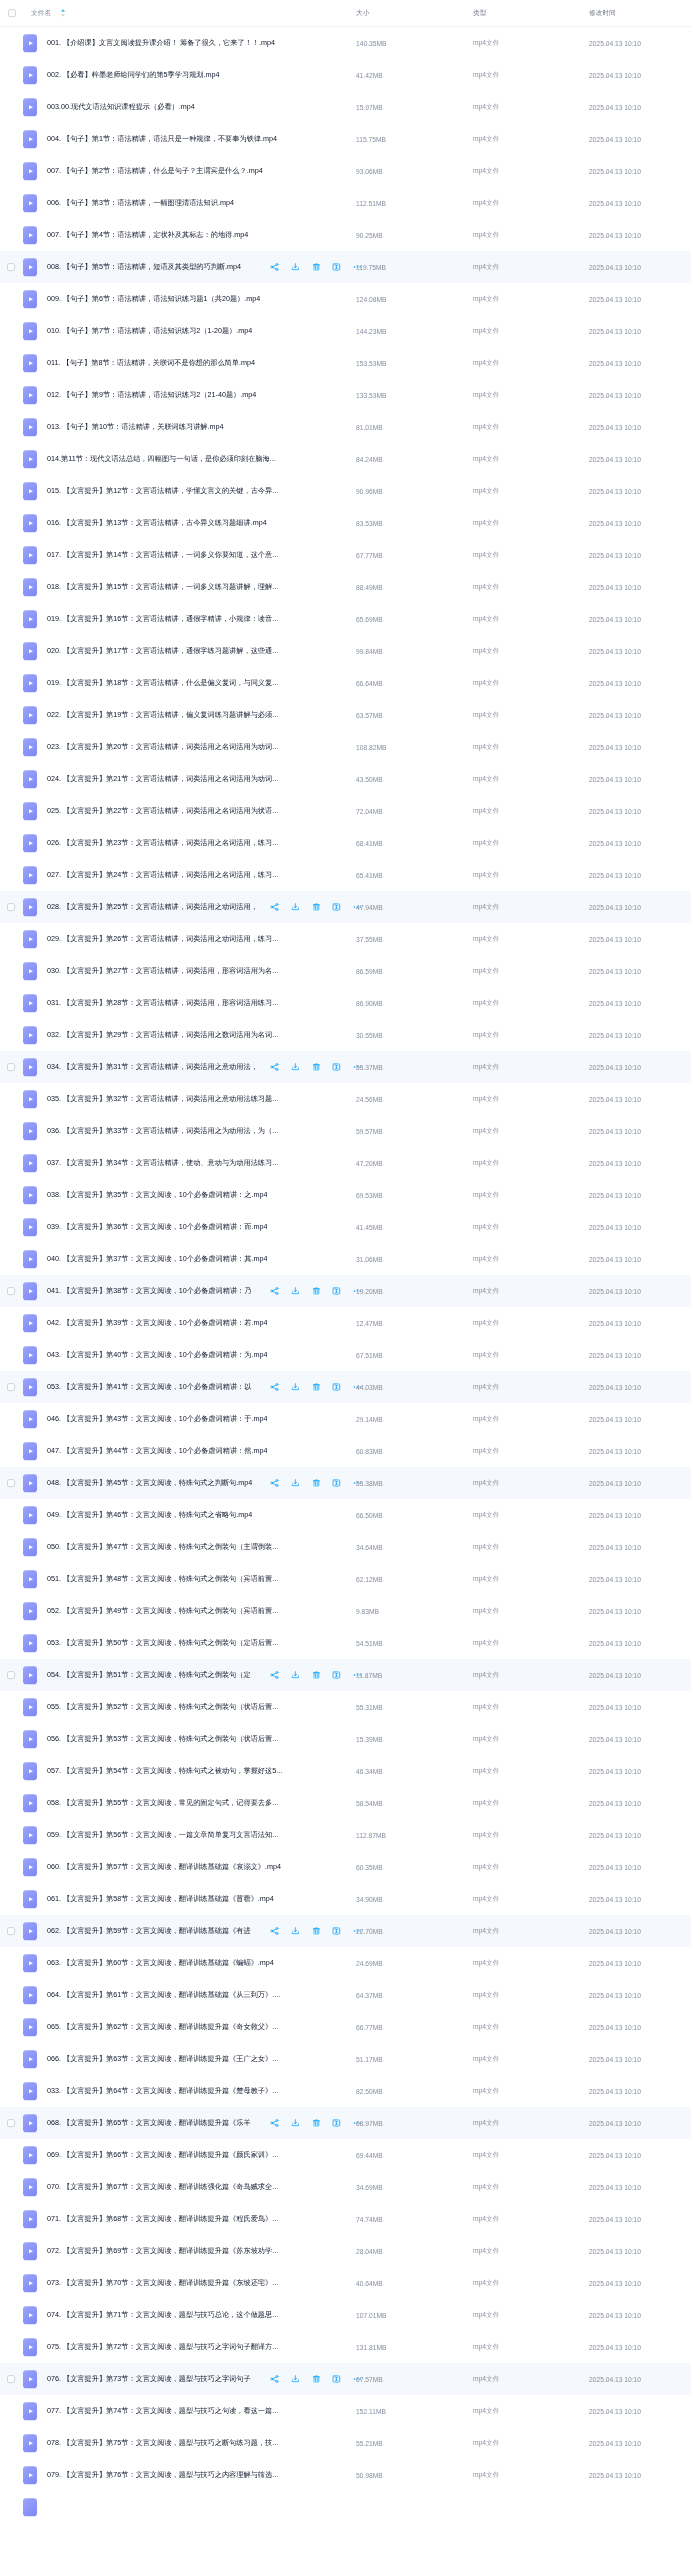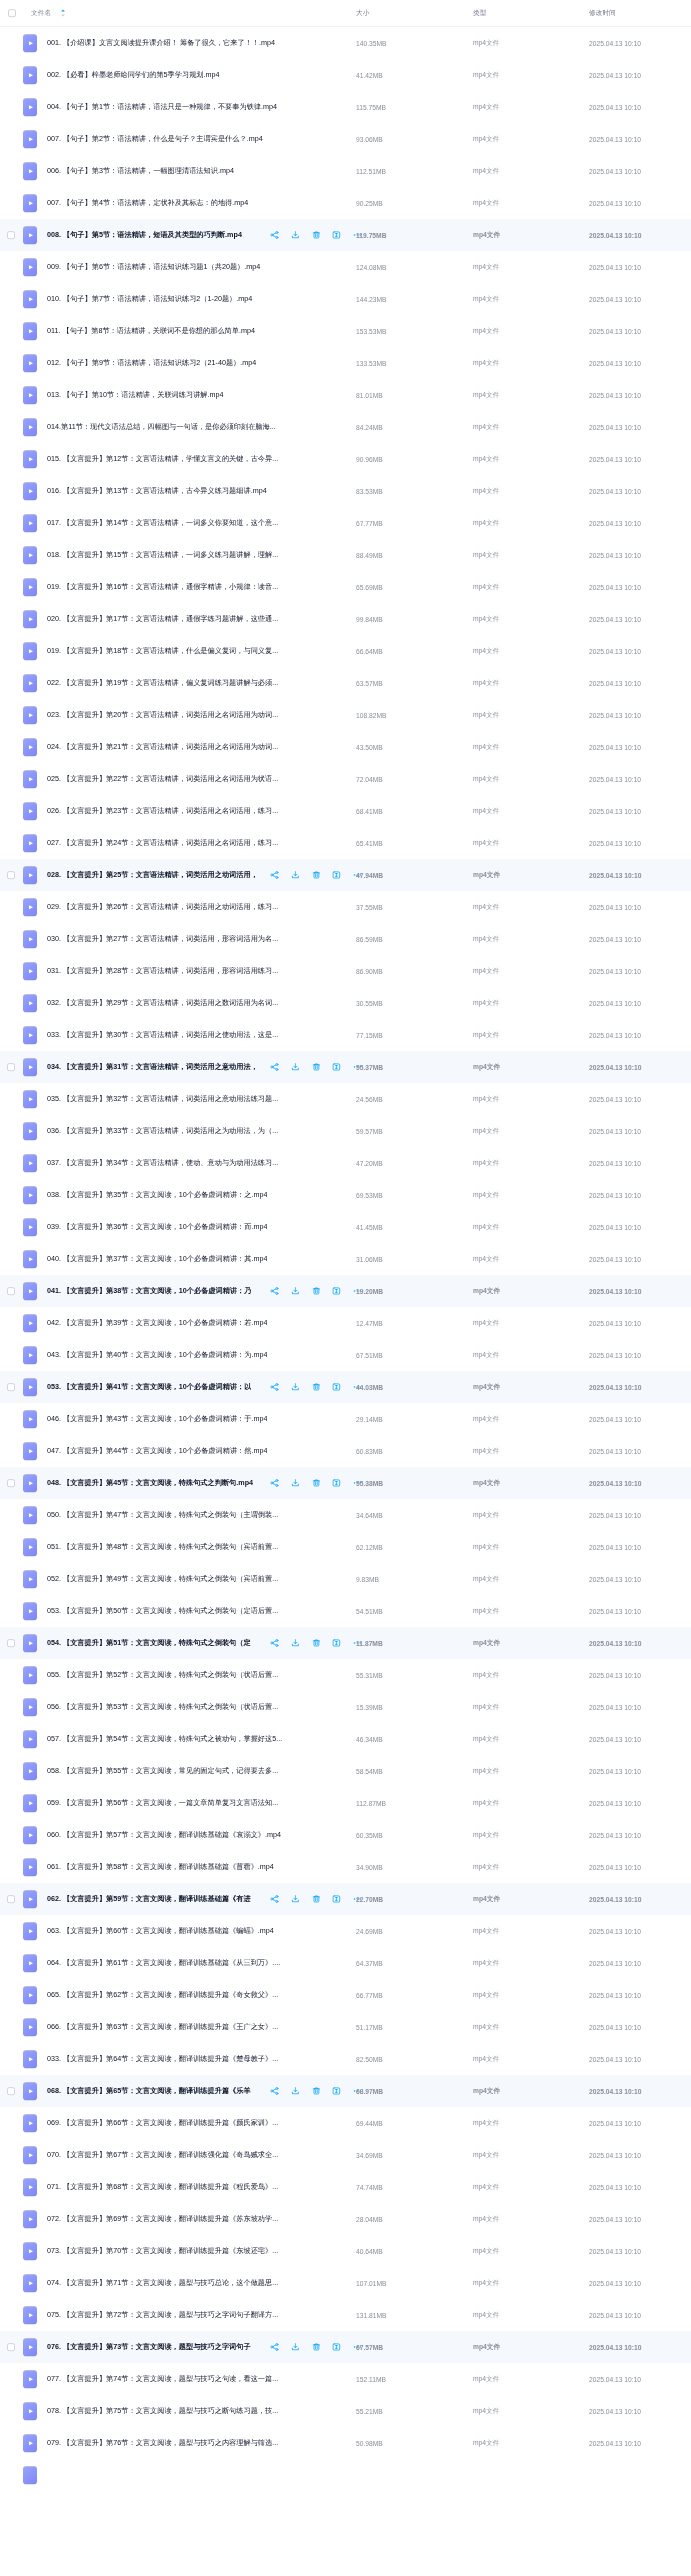--- a/index.html
+++ b/index.html
@@ -12,21 +12,21 @@
   .hsize{left:356px;}
   .htype{left:473px;}
   .htime{left:589px;}
   .cb{position:absolute;left:8.2px;top:50%;transform:translateY(-50%);width:7.7px;height:7.7px;border:0.5px solid #cfd4dc;border-radius:2.1px;background:#fff;box-sizing:border-box;}
   .sorter{position:absolute;left:61px;top:50%;transform:translateY(-50%);width:4.6px;height:7.2px;}
   .sorter .tri{width:0;height:0;border-left:2.3px solid transparent;border-right:2.3px solid transparent;position:absolute;left:0;}
   .sorter .up{top:0;border-bottom:2.6px solid #06a7ff;}
   .sorter .down{bottom:0;border-top:2.6px solid #c7ccd6;}
   
   .row{position:relative;height:32px;background:#fff;}
-  .row.hovered, .row:hover{background:#f5f8fc;font-weight:bold;}
+  .row.hovered, .row:hover{background:#f5f8fc;}
   .row .cb{display:none;left:7.2px;}
   .row.hovered .cb, .row:hover .cb{display:block;}
   .ficon{position:absolute;left:23px;top:50%;transform:translateY(-50%);width:14px;height:17.5px;border-radius:3.1px;display:flex;align-items:center;justify-content:center;}
   .ficon.video{background:linear-gradient(140deg,#9aa5fb 0%,#7e86f5 100%);}
   .ficon.video .play{width:0;height:0;border-top:2.8px solid transparent;border-bottom:2.8px solid transparent;border-left:4.6px solid #fff;margin-left:1.5px;}
   .fname{position:absolute;left:47px;top:50%;transform:translateY(-50%);font-size:7.2px;color:#0d1529;max-width:307px;overflow:hidden;white-space:nowrap;cursor:pointer;}
   .row.hovered .fname{max-width:221px;}
   .fsize,.ftype,.ftime{position:absolute;top:50%;transform:translateY(-50%);font-size:6.7px;color:#878e9e;white-space:nowrap;}
   .fsize{left:356px;}
   .ftype{left:473px;}
@@ -73,20 +73,31 @@
 
     <span class="fsize">41.42MB</span>
     <span class="ftype">mp4文件</span>
     <span class="ftime">2025.04.13 10:10</span>
   </div>
       <div class="row">
 
     <span class="ficon video">
           <span class="play"></span>
         </span>
+    <span class="fname">003.00.现代文语法知识课程提示（必看）.mp4</span>
+
+    <span class="fsize">15.97MB</span>
+    <span class="ftype">mp4文件</span>
+    <span class="ftime">2025.04.13 10:10</span>
+  </div>
+      <div class="row">
+
+    <span class="ficon video">
+          <span class="play"></span>
+        </span>
     <span class="fname">004. 【句子】第1节：语法精讲，语法只是一种规律，不要奉为铁律.mp4</span>
 
     <span class="fsize">115.75MB</span>
     <span class="ftype">mp4文件</span>
     <span class="ftime">2025.04.13 10:10</span>
   </div>
       <div class="row">
 
     <span class="ficon video">
           <span class="play"></span>
@@ -469,31 +480,20 @@
 
     <span class="ficon video">
           <span class="play"></span>
         </span>
     <span class="fname">032. 【文言提升】第29节：文言语法精讲，词类活用之数词活用为名词...</span>
 
     <span class="fsize">30.55MB</span>
     <span class="ftype">mp4文件</span>
     <span class="ftime">2025.04.13 10:10</span>
   </div>
-      <div class="row">
-
-    <span class="ficon video">
-          <span class="play"></span>
-        </span>
-    <span class="fname">033. 【文言提升】第30节：文言语法精讲，词类活用之使动用法，这是...</span>
-
-    <span class="fsize">77.15MB</span>
-    <span class="ftype">mp4文件</span>
-    <span class="ftime">2025.04.13 10:10</span>
-  </div>
       <div class="row hovered">
     <span class="cb"></span>
     <span class="ficon video">
           <span class="play"></span>
         </span>
     <span class="fname">034. 【文言提升】第31节：文言语法精讲，词类活用之意动用法，</span>
     <span class="acts">
       <span class="aicon">
             <svg viewBox="0 0 16 16">
               <circle cx="12.5" cy="3.5" r="1.9"></circle>
@@ -803,20 +803,31 @@
     </span>
     <span class="fsize">55.38MB</span>
     <span class="ftype">mp4文件</span>
     <span class="ftime">2025.04.13 10:10</span>
   </div>
       <div class="row">
 
     <span class="ficon video">
           <span class="play"></span>
         </span>
+    <span class="fname">049. 【文言提升】第46节：文言文阅读，特殊句式之省略句.mp4</span>
+
+    <span class="fsize">66.50MB</span>
+    <span class="ftype">mp4文件</span>
+    <span class="ftime">2025.04.13 10:10</span>
+  </div>
+      <div class="row">
+
+    <span class="ficon video">
+          <span class="play"></span>
+        </span>
     <span class="fname">050. 【文言提升】第47节：文言文阅读，特殊句式之倒装句（主谓倒装...</span>
 
     <span class="fsize">34.64MB</span>
     <span class="ftype">mp4文件</span>
     <span class="ftime">2025.04.13 10:10</span>
   </div>
       <div class="row">
 
     <span class="ficon video">
           <span class="play"></span>

